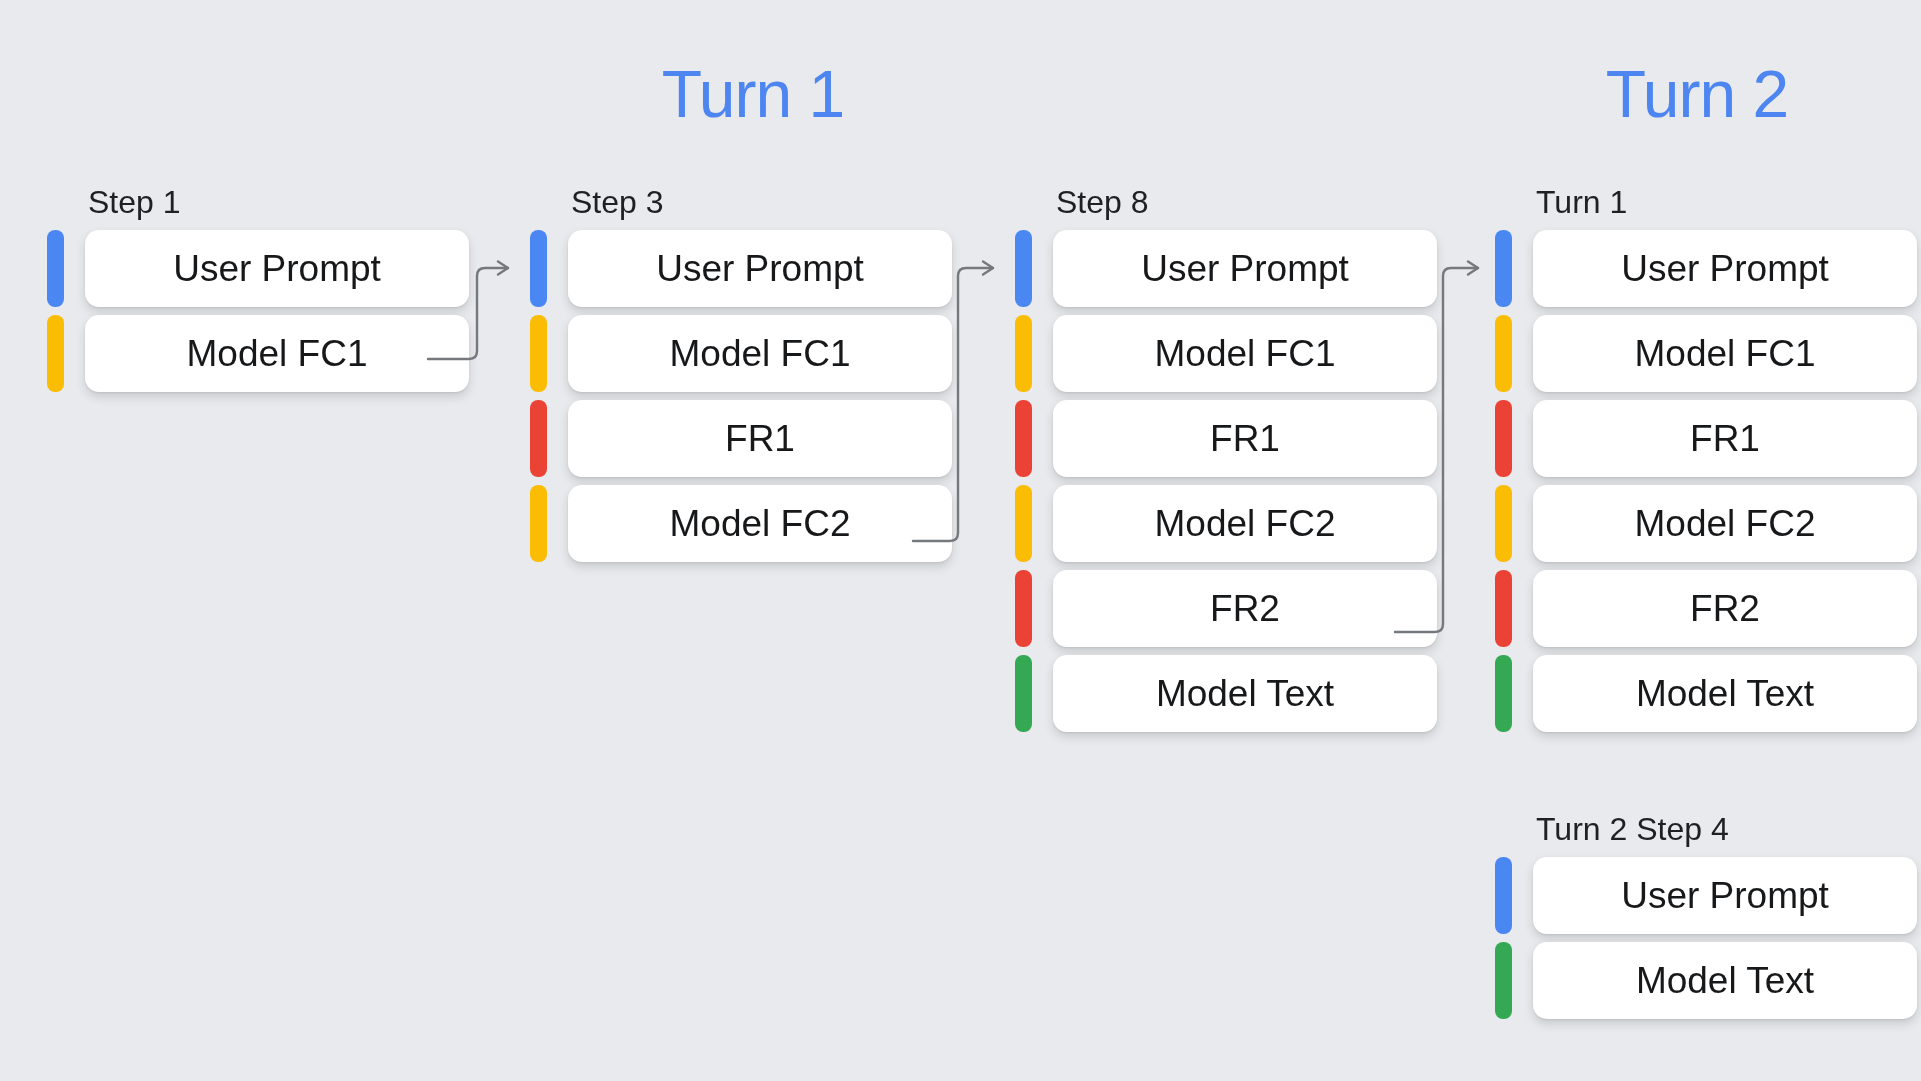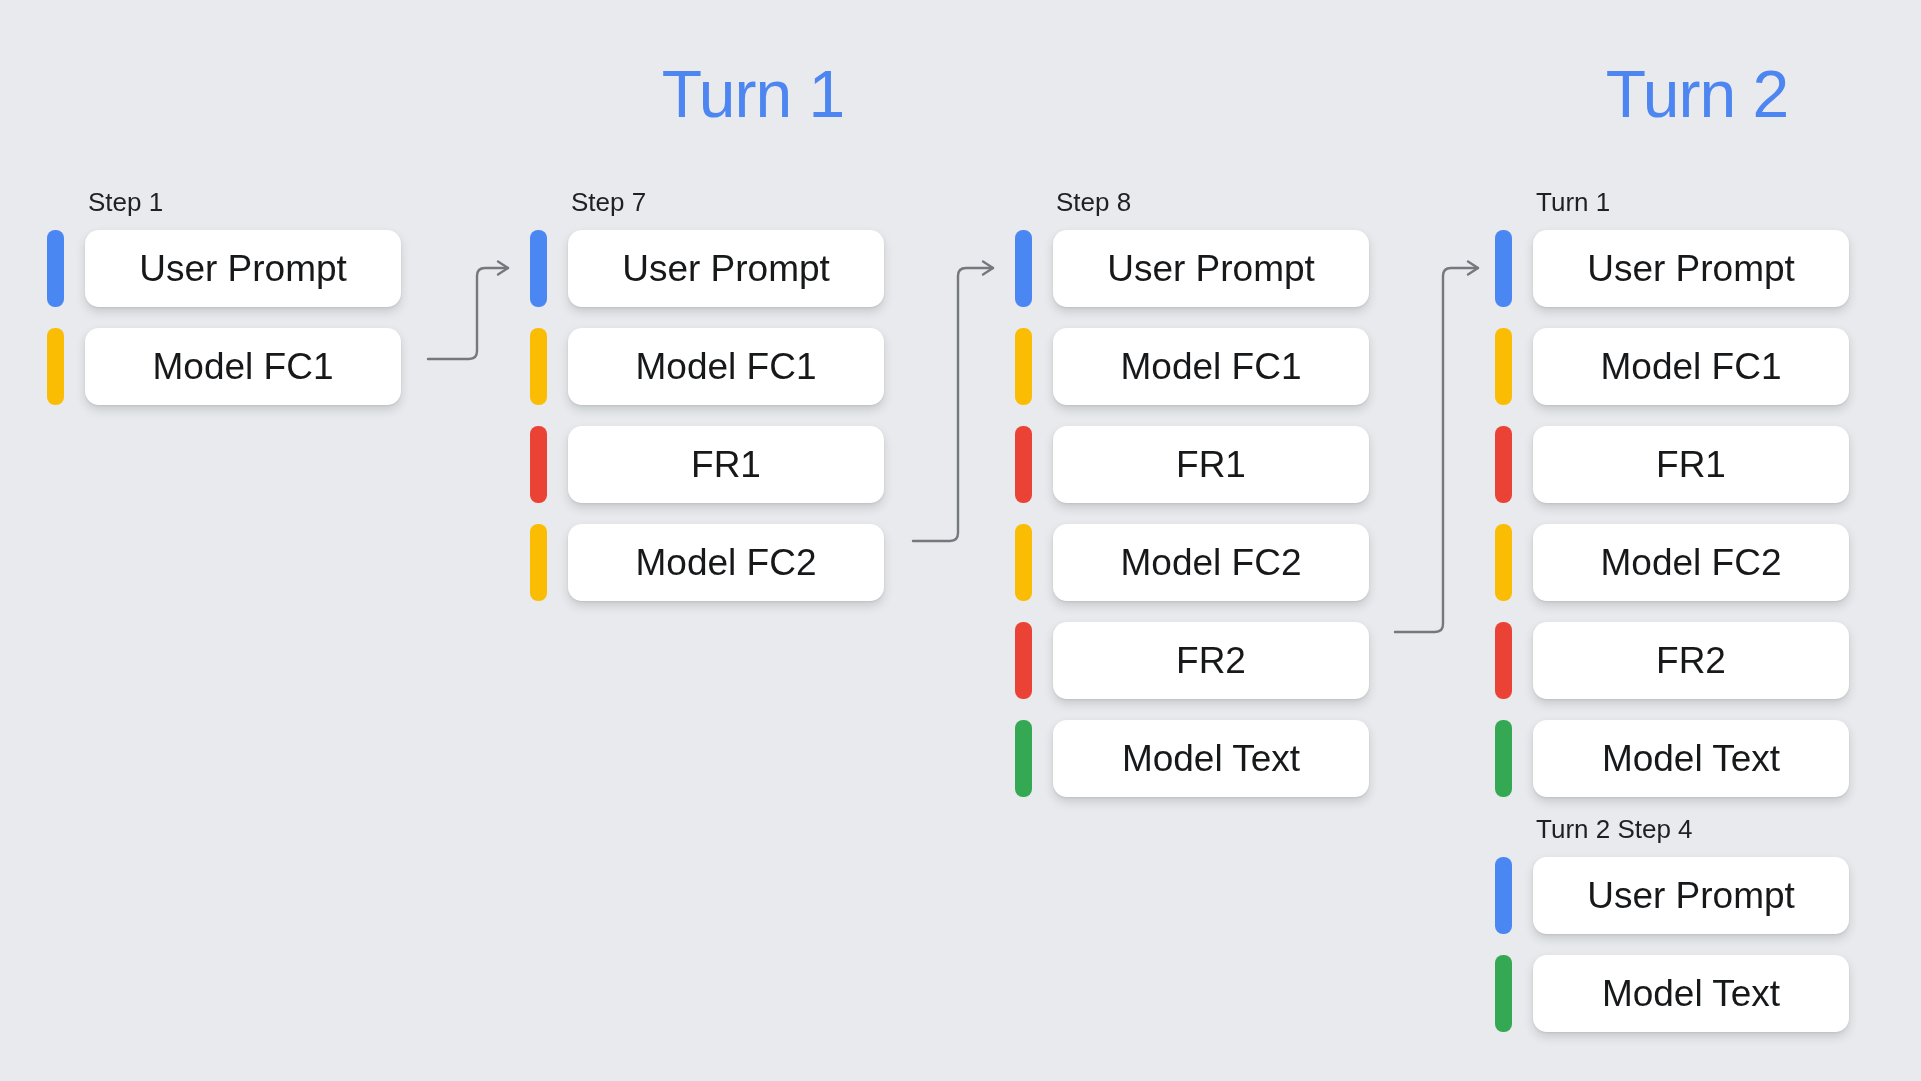--- a/index.html
+++ b/index.html
@@ -26,31 +26,31 @@
     white-space: nowrap;
   }
   #heading-turn1 { left: 453px; width: 600px; }
   #heading-turn2 { left: 1397px; width: 600px; }
 
   .group {
     position: absolute;
     width: 340px;
   }
   .group-label {
-    font-size: 26px;
+    font-size: 32px;
     line-height: 30px;
     margin: 0 0 13px 3px;
     color: #1f2023;
     white-space: nowrap;
   }
   .row {
     position: relative;
-    width: 316px;
+    width: 384px;
     height: 77px;
-    margin-bottom: 21px;
+    margin-bottom: 8px;
   }
   .bar {
     position: absolute;
     left: -38px;
     top: 0;
     width: 17px;
     height: 77px;
     border-radius: 8px;
   }
   .chip {
@@ -97,21 +97,21 @@
       <span class="bar" style="background: rgb(75, 135, 243);"></span>
       <div class="chip">User Prompt</div>
     </div>
     <div class="row">
       <span class="bar" style="background: rgb(251, 188, 4);"></span>
       <div class="chip">Model FC1</div>
     </div>
   </div>
 
   <div id="group-step2" class="group">
-    <div class="group-label">Step 7</div>
+    <div class="group-label">Step 3</div>
     <div class="row">
       <span class="bar" style="background: rgb(75, 135, 243);"></span>
       <div class="chip">User Prompt</div>
     </div>
     <div class="row">
       <span class="bar" style="background: rgb(251, 188, 4);"></span>
       <div class="chip">Model FC1</div>
     </div>
     <div class="row">
       <span class="bar" style="background: rgb(234, 67, 53);"></span>

